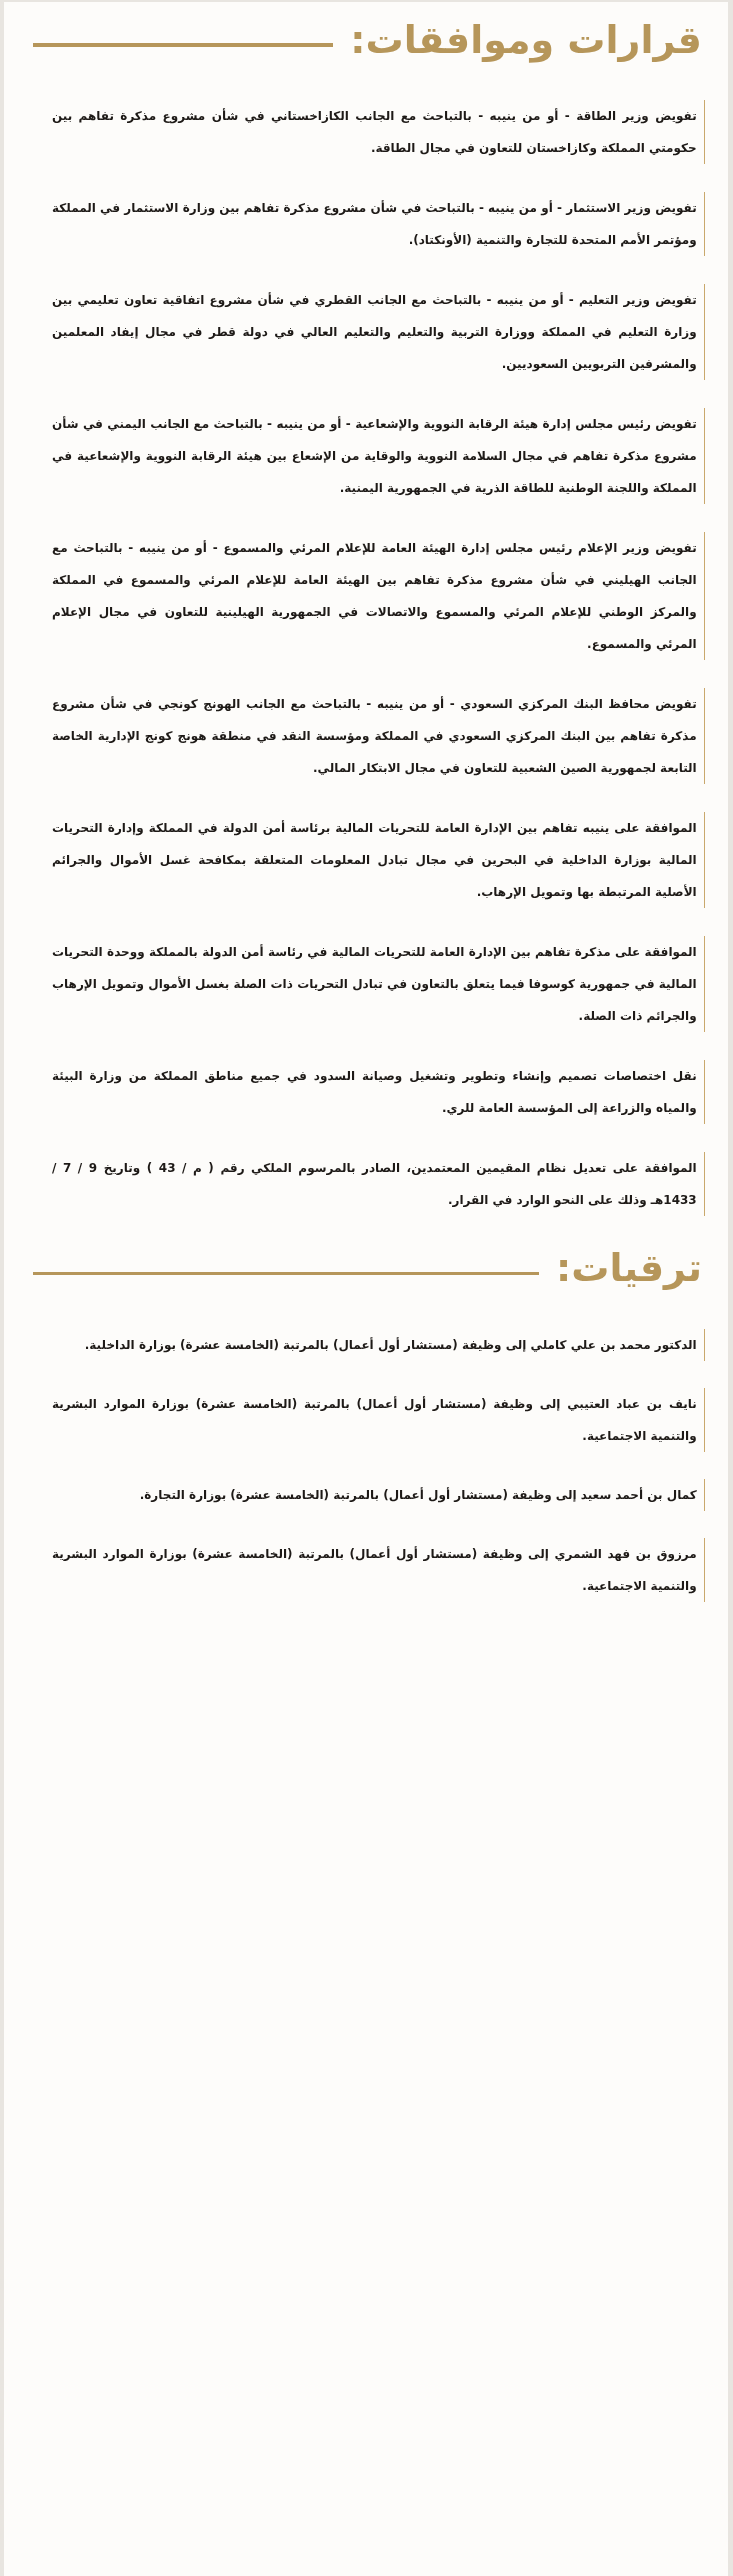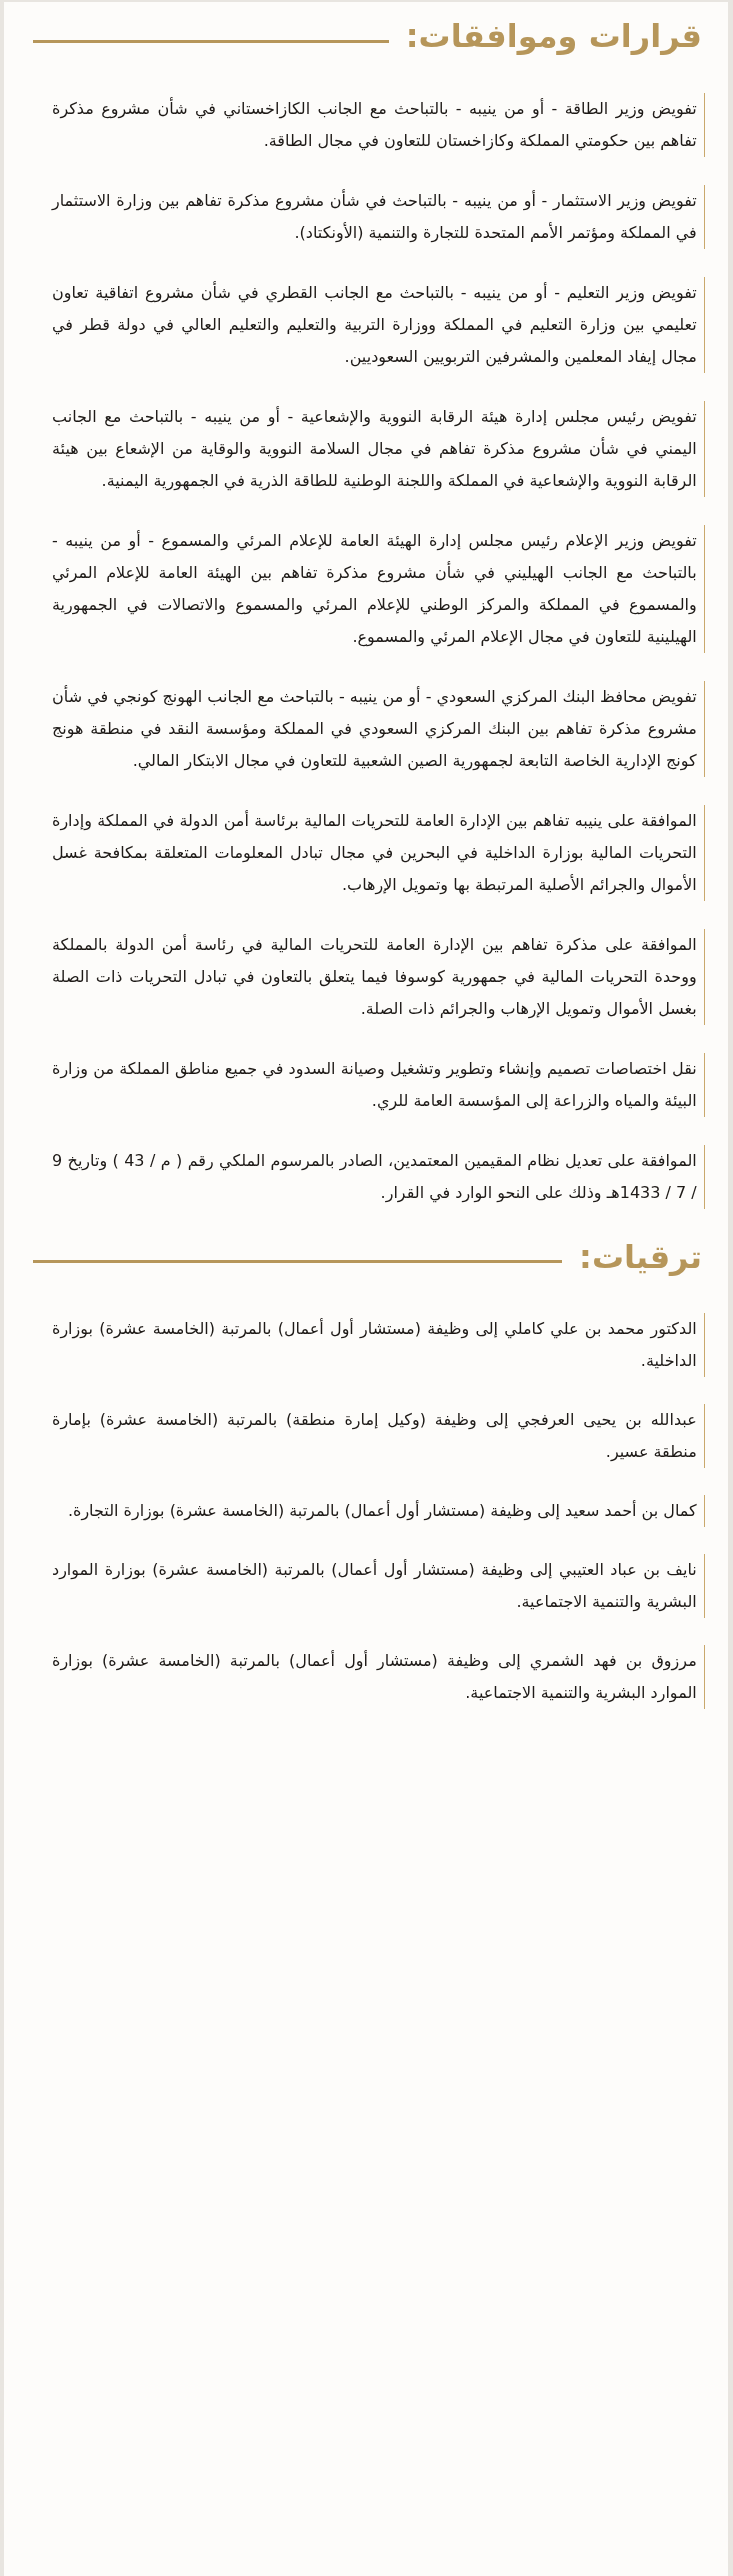--- a/index.html
+++ b/index.html
@@ -28,39 +28,39 @@
 
   .sec-head{
     display:flex;
     align-items:center;
     gap:17px;
     margin:0 31px 35px 33px;
   }
   .sec-head.second{margin-top:15px;}
   .sec-title{
     margin:0;
-    font-size:32px;
+    font-size:38px;
     font-weight:bold;
     color:var(--gold);
     line-height:1.3;
     white-space:nowrap;
   }
   .sec-rule{
     flex:1 1 auto;
     height:3.1px;
     background:var(--gold);
     margin-top:8.6px;
   }
 
   .item{
     margin:0 28px 28px 52px;
     border-right:1.8px solid var(--bar);
     padding-right:7.3px;
-    font-size:16px;
-    font-weight:normal;
+    font-size:12px;
+    font-weight:bold;
     color:var(--ink);
     line-height:32px;
     text-align:justify;
     text-align-last:right;
   }
   .item p{margin:0;}
   .sec2 .item{margin-bottom:27px;}
 </style>
 </head>
 <body>
@@ -111,27 +111,24 @@
   <section class="sec2">
     <div class="sec-head second">
       <h1 class="sec-title">ترقيات:</h1>
       <div class="sec-rule"></div>
     </div>
 
     <div class="item">
         <p>الدكتور محمد بن علي كاملي إلى وظيفة (مستشار أول أعمال) بالمرتبة (الخامسة عشرة) بوزارة الداخلية.</p>
       </div>
     <div class="item">
-        <p>عبدالله بن يحيى العرفجي إلى وظيفة (وكيل إمارة منطقة) بالمرتبة (الخامسة عشرة) بإمارة منطقة عسير.</p>
+        <p>نايف بن عباد العتيبي إلى وظيفة (مستشار أول أعمال) بالمرتبة (الخامسة عشرة) بوزارة الموارد البشرية والتنمية الاجتماعية.</p>
       </div>
     <div class="item">
         <p>كمال بن أحمد سعيد إلى وظيفة (مستشار أول أعمال) بالمرتبة (الخامسة عشرة) بوزارة التجارة.</p>
-      </div>
-    <div class="item">
-        <p>نايف بن عباد العتيبي إلى وظيفة (مستشار أول أعمال) بالمرتبة (الخامسة عشرة) بوزارة الموارد البشرية والتنمية الاجتماعية.</p>
       </div>
     <div class="item">
         <p>مرزوق بن فهد الشمري إلى وظيفة (مستشار أول أعمال) بالمرتبة (الخامسة عشرة) بوزارة الموارد البشرية والتنمية الاجتماعية.</p>
       </div>
 
   </section>
 </div>
 
 
 </body></html>

